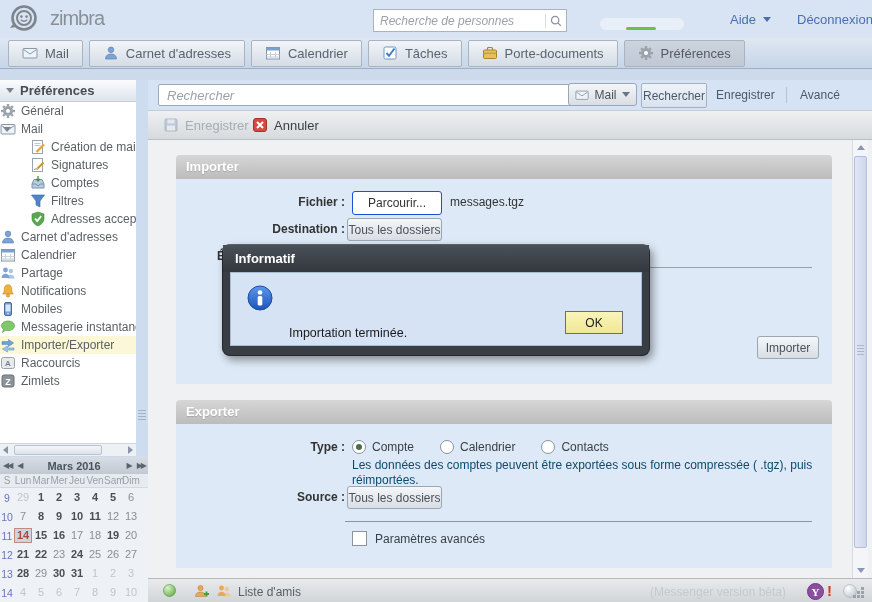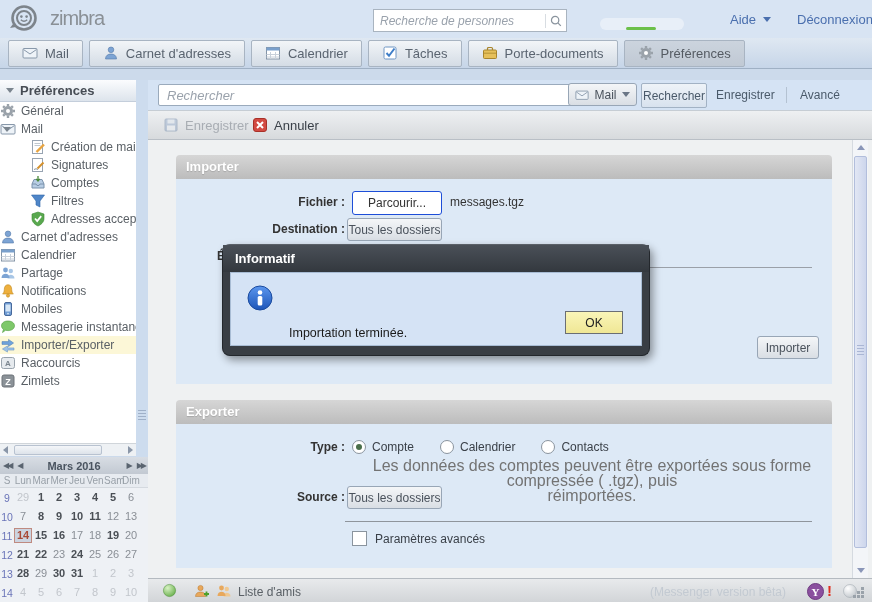--- a/index.html
+++ b/index.html
@@ -89,21 +89,21 @@
   #browse-btn{position:absolute;left:176px;top:12px;width:88px;height:22px;background:#fff;border:1px solid #1d4ed8;border-radius:3px;color:#333;display:flex;align-items:center;justify-content:center;font-size:12px;cursor:pointer;}
   #file-name{position:absolute;left:274px;top:16px;color:#333;font-size:12px;}
   .folder-btn{position:absolute;left:171px;width:95px;height:23px;}
   #hidden-frag{position:absolute;left:41px;top:70px;font-weight:bold;color:#333;font-size:12px;z-index:1;}
   #imp-divider{position:absolute;left:384px;top:88px;width:252px;border-top:1px solid #9aa0a8;z-index:1;}
   #import-btn{position:absolute;left:581px;top:157px;width:62px;height:23px;}
   #type-radios{position:absolute;left:176px;top:13px;display:flex;gap:26px;align-items:center;height:20px;}
   .radio-opt{display:flex;align-items:center;gap:6px;color:#3a4048;font-size:12px;cursor:pointer;}
   .radio{width:12px;height:12px;border-radius:50%;background:#fff;border:1px solid #8a949e;position:relative;display:inline-block;}
   .radio.on::after{content:"";position:absolute;left:3px;top:3px;width:6px;height:6px;border-radius:50%;background:#4a6e4a;}
-  #exp-desc{position:absolute;left:176px;top:34px;width:480px;color:#737373;font-size:16px;line-height:15px;text-align:center;}
+  #exp-desc{position:absolute;left:176px;top:34px;width:480px;color:#0c4a6e;font-size:12px;line-height:15px;}
   #exp-divider{position:absolute;left:169px;top:97px;width:467px;border-top:1px solid #8f959c;}
   #adv-row{position:absolute;left:176px;top:107px;display:flex;align-items:center;gap:8px;}
   #adv-check{width:13px;height:13px;background:#fff;border:1px solid #8a949e;display:inline-block;cursor:pointer;}
   #adv-label{color:#3a4048;font-size:12px;}
 
   
   #vscroll{position:absolute;left:704px;top:0;width:16px;height:438px;background:#f3f5f8;border-left:1px solid #d5dae0;box-sizing:border-box;}
   .vs-arrow{position:absolute;left:4px;width:0;height:0;border-left:4px solid transparent;border-right:4px solid transparent;}
   .vs-up{top:5px;border-bottom:5px solid #8a96b8;}
   .vs-down{bottom:5px;border-top:5px solid #8a96b8;}

